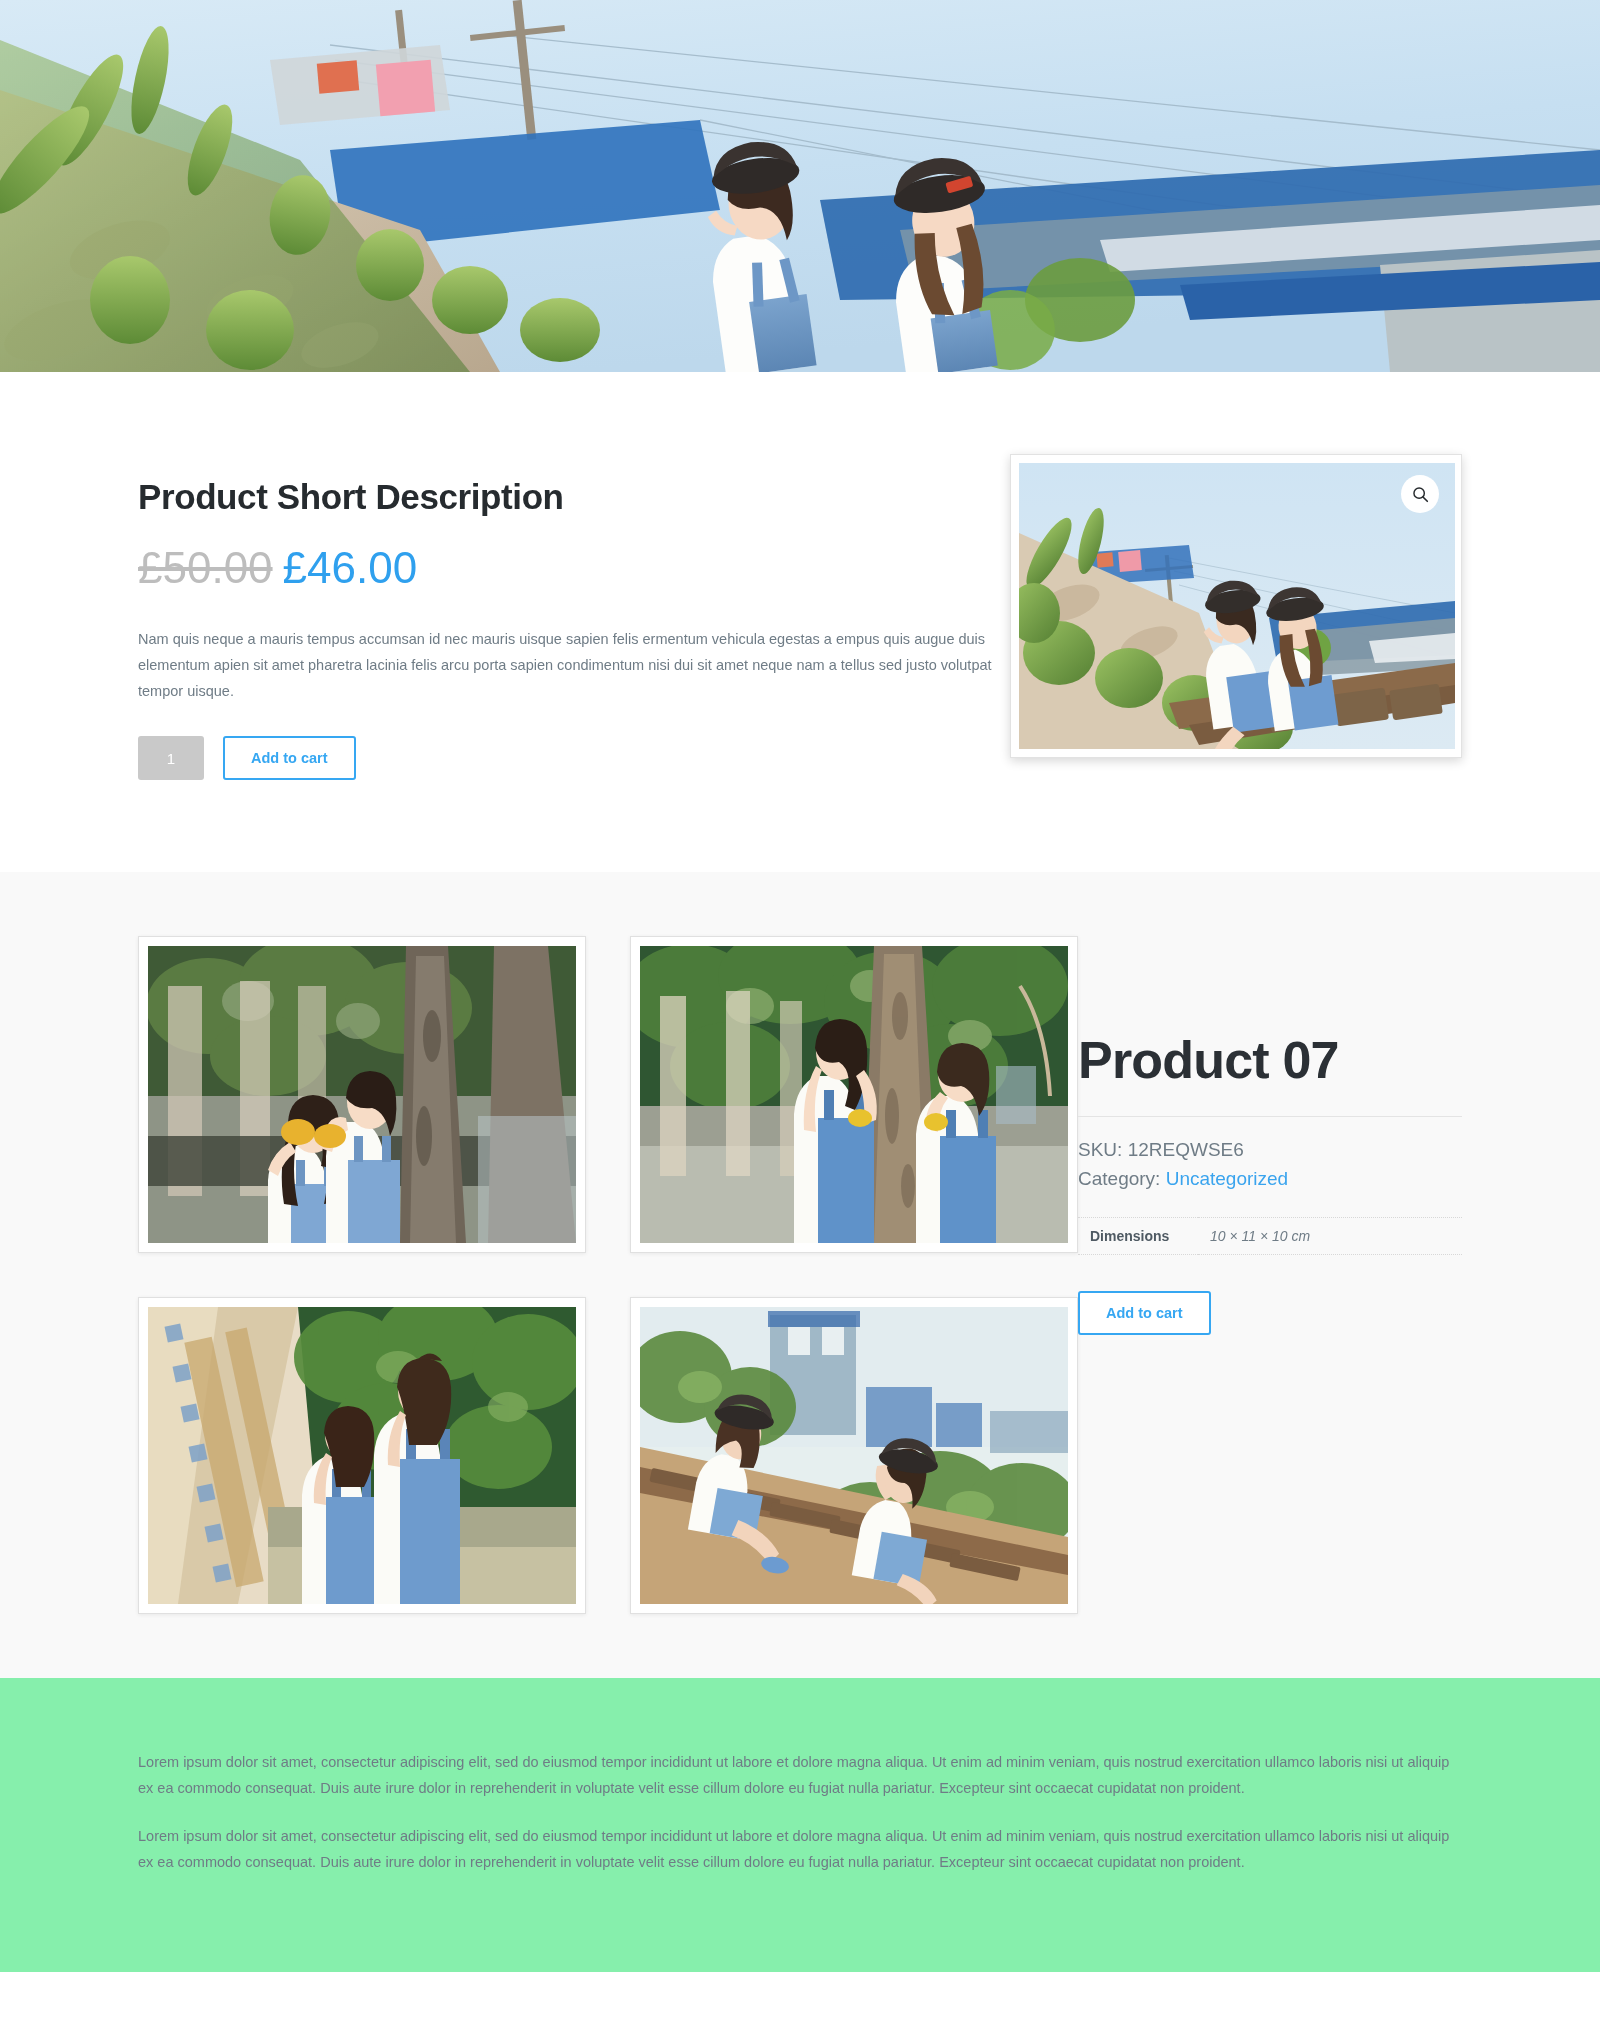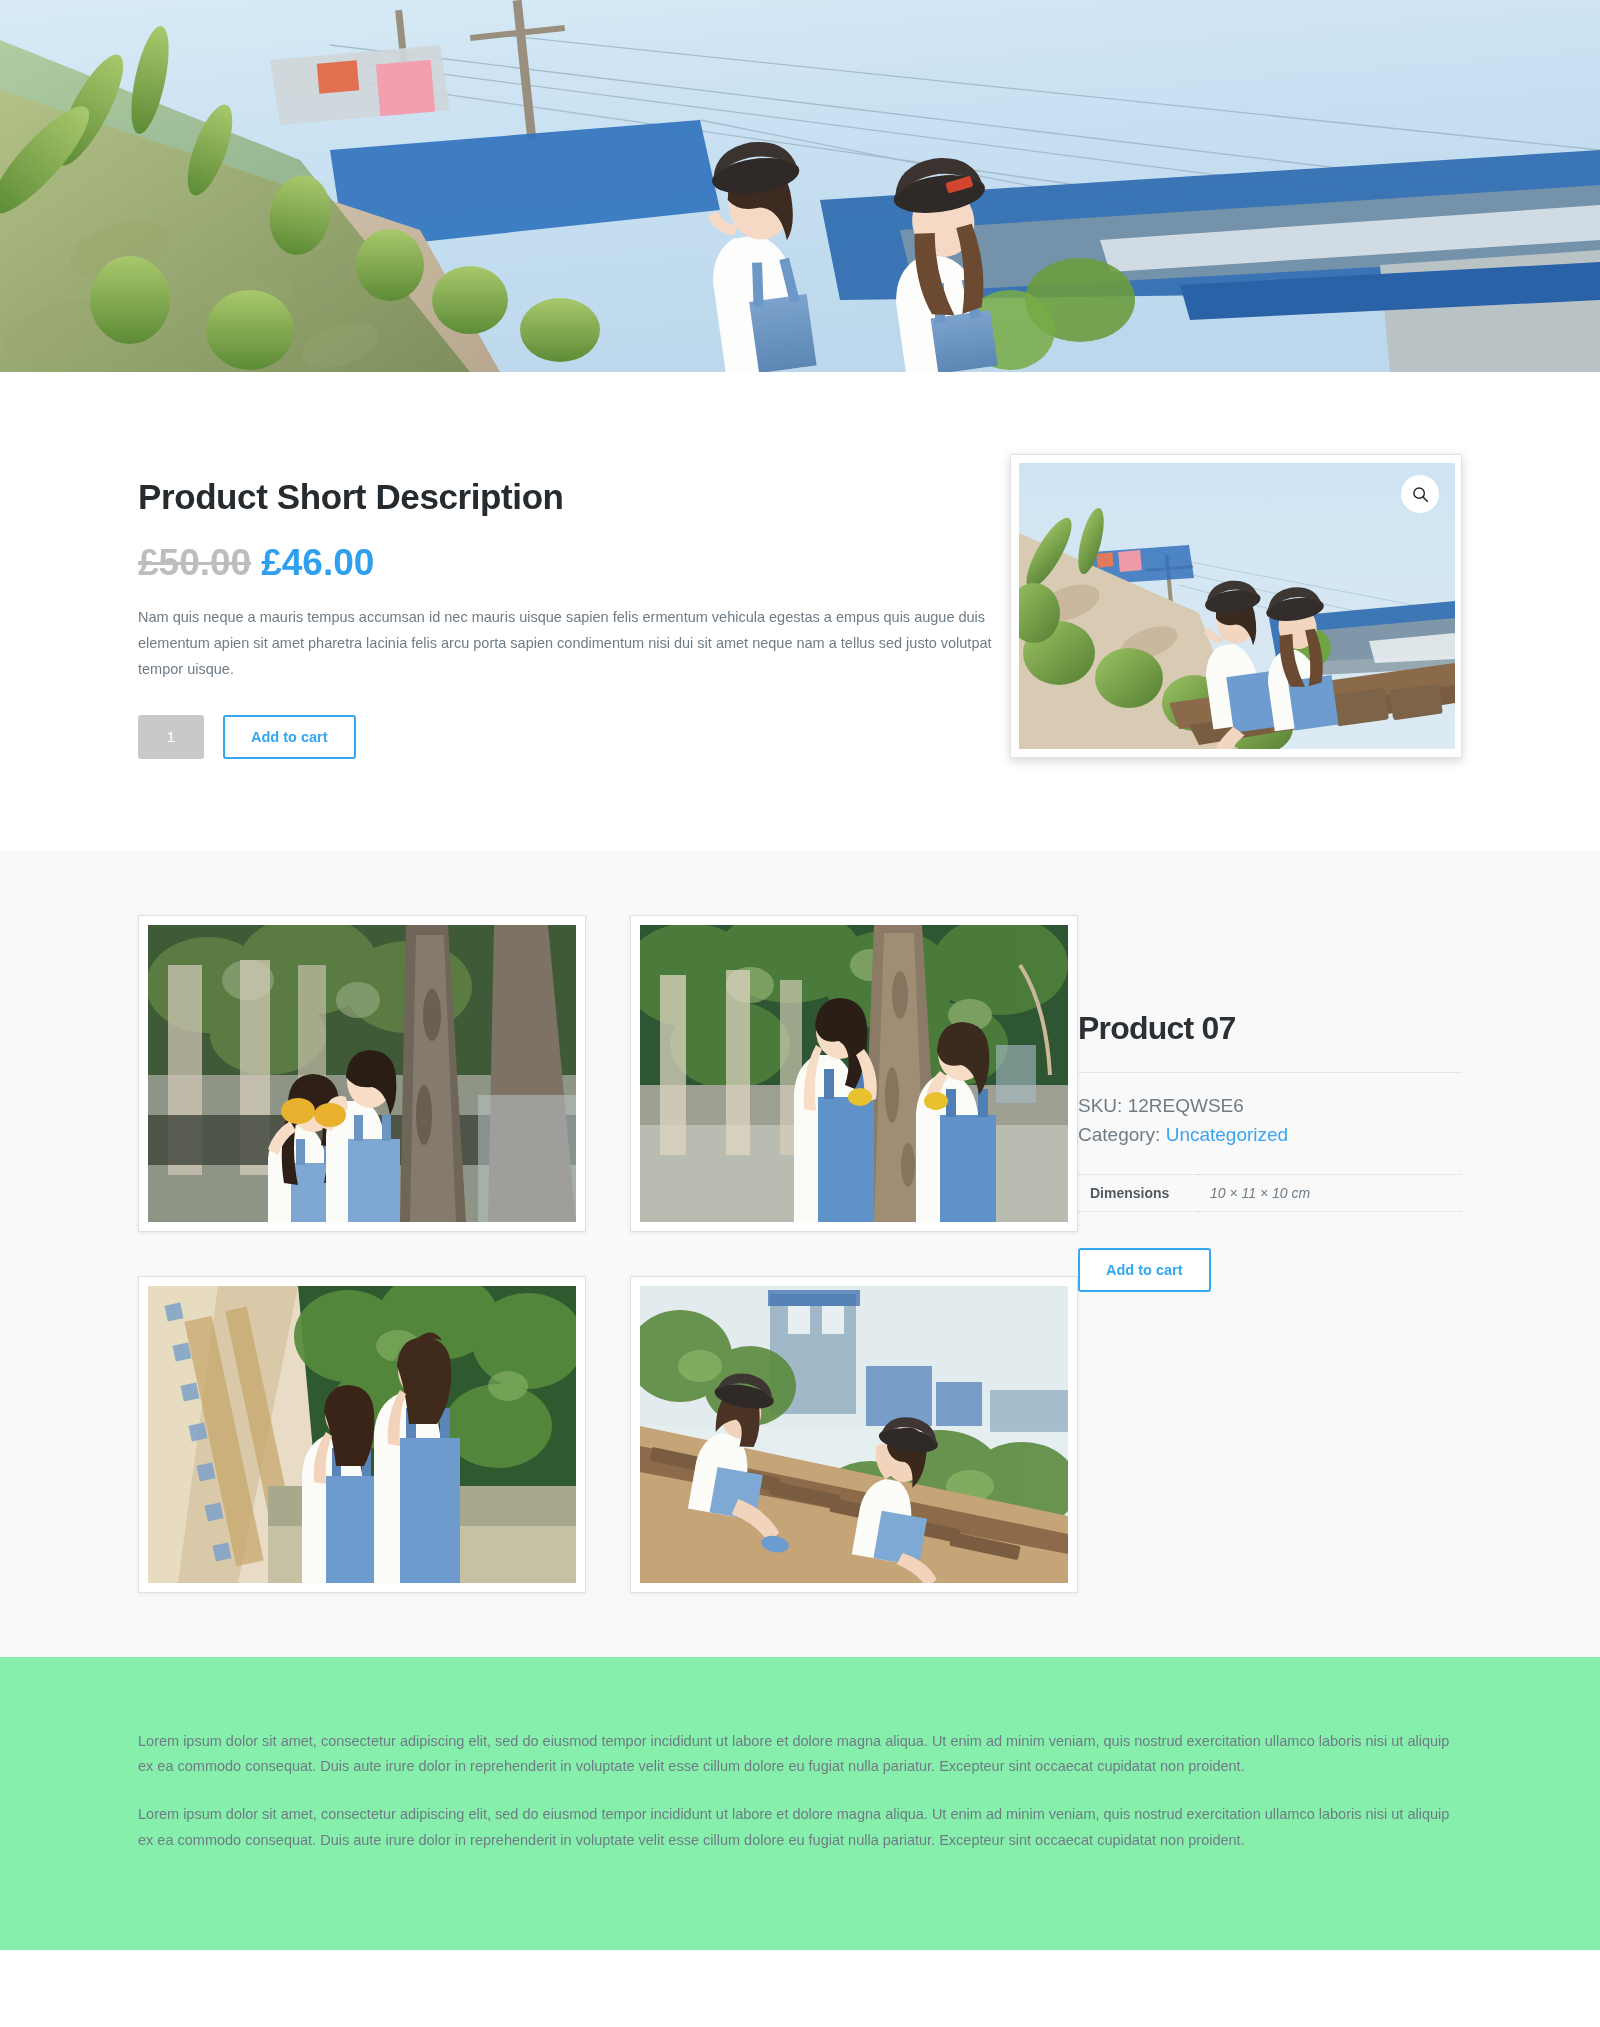--- a/index.html
+++ b/index.html
@@ -42,23 +42,23 @@
   .product-heading {
     font-size: 35px;
     line-height: 1.2;
     font-weight: 700;
     color: #262b2f;
     letter-spacing: -0.4px;
     margin-bottom: 22px;
   }
 
   .price-row {
-    font-size: 37px;
-    font-weight: 700;
-    margin-bottom: 19px;
+    font-size: 44px;
+    font-weight: 400;
+    margin-bottom: 32px;
     line-height: 1.25;
   }
   .price-old {
     color: #bdbdbd;
     text-decoration: line-through;
     margin-right: 10px;
   }
   .price-new { color: #2fa0ee; }
 
   .short-desc {
@@ -147,21 +147,21 @@
     padding: 9px;
     box-shadow: 0 1px 4px rgba(0,0,0,0.07);
   }
   .thumb-frame .photo { display: block; width: 428px; height: 297px; }
 
   .details {
     width: 452px;
     padding-top: 96px;
   }
   .product-title {
-    font-size: 32px;
+    font-size: 52px;
     font-weight: 700;
     color: #2b3035;
     letter-spacing: -0.8px;
     line-height: 1.1;
     margin-bottom: 26px;
   }
   .meta-sep { height: 1px; background: #e4e4e4; margin-bottom: 18px; }
   .meta-line { font-size: 19px; line-height: 1.55; color: #6f7c86; }
   .meta-link { color: #3aa4ee; text-decoration: none; cursor: pointer; }
 

